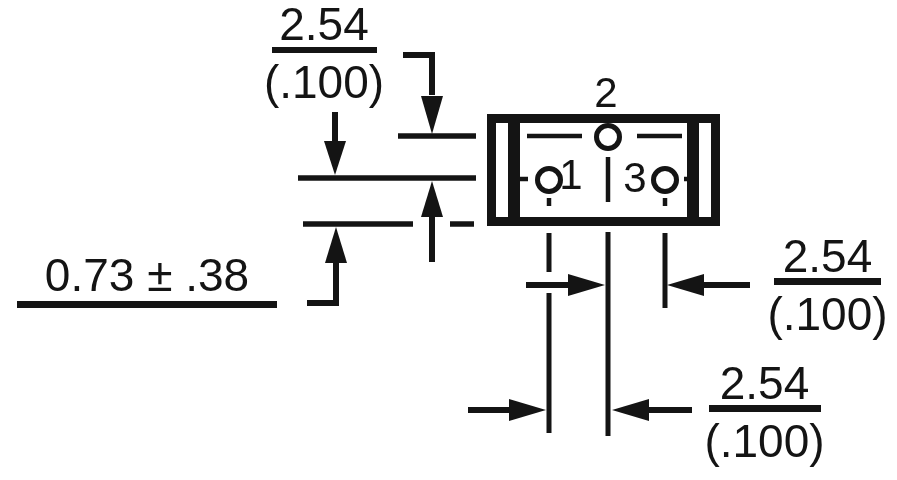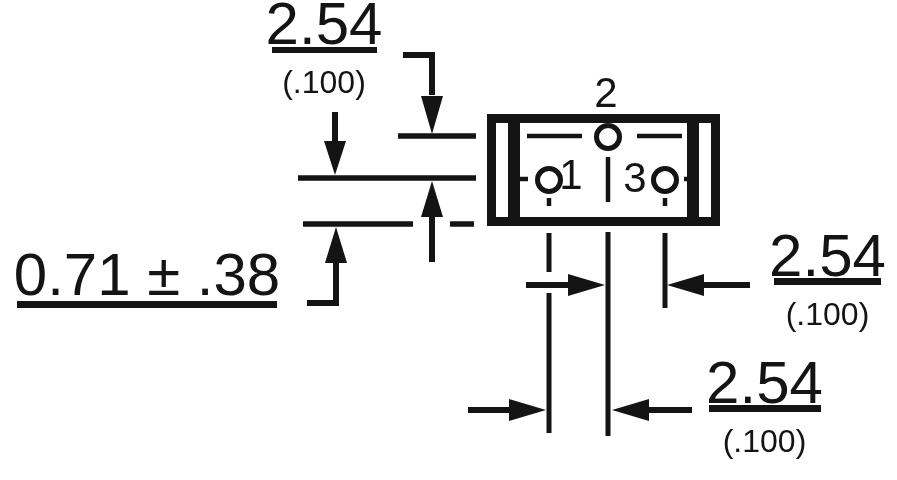--- a/index.html
+++ b/index.html
@@ -6,22 +6,22 @@
   .canvas{
     position:relative;
     width:897px;height:480px;
     background:#fff;
     overflow:hidden;
     font-family:"Liberation Sans", sans-serif;
     color:#141414;
   }
   .canvas svg{position:absolute;left:0;top:0;}
   .fraction{position:absolute;text-align:center;}
-  .fraction .num{font-size:60px;line-height:46px;letter-spacing:0;}
-  .fraction .den{font-size:32px;line-height:46px;}
+  .fraction .num{font-size:46px;line-height:46px;letter-spacing:0;}
+  .fraction .den{font-size:46px;line-height:46px;}
   .fraction .bar{background:#141414;margin:0 auto;}
   .pinlabel{position:absolute;font-size:42px;line-height:42px;text-align:center;width:40px;}
 </style>
 </head>
 <body>
 
 <div class="canvas">
 
   <svg width="897" height="480" viewBox="0 0 897 480">
 
@@ -89,21 +89,21 @@
     </g>
   </svg>
 
   <div class="fraction" style="left:259px;top:1px;width:130px;">
     <div class="num">2.54</div>
     <div class="bar" style="width:105px;height:6px;"></div>
     <div class="den" style="margin-top:6px;">(.100)</div>
   </div>
 
   <div class="fraction" style="left:2px;top:252px;width:290px;">
-    <div class="num">0.71 ± .38</div>
+    <div class="num">0.73 ± .38</div>
     <div class="bar" style="width:260px;height:7px;margin-top:3px;"></div>
   </div>
 
   <div class="fraction" style="left:760px;top:234px;width:135px;">
     <div class="num" style="line-height:44px;">2.54</div>
     <div class="bar" style="width:107px;height:7px;"></div>
     <div class="den" style="margin-top:6px;">(.100)</div>
   </div>
 
   <div class="fraction" style="left:697px;top:361px;width:135px;">

